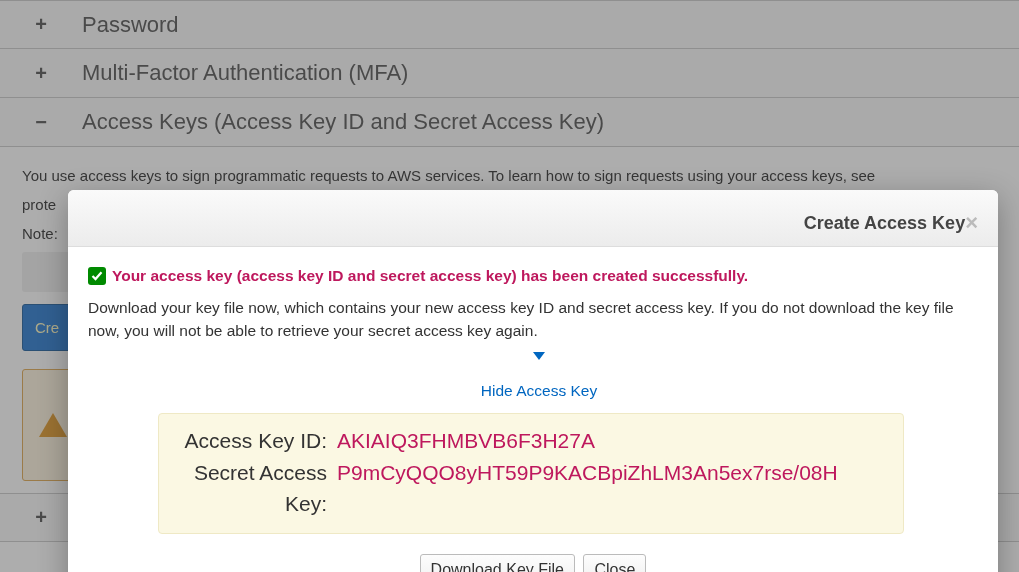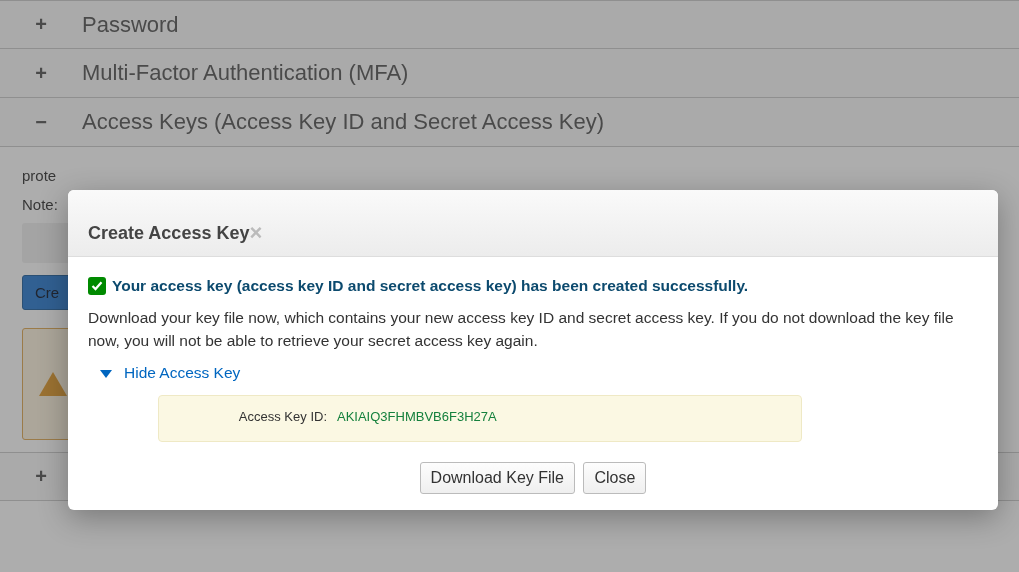--- a/index.html
+++ b/index.html
@@ -42,23 +42,23 @@
     font-size: 15px;
     color: #333;
     line-height: 1.4;
   }
   .panel-body p { margin: 0 0 8px 0; }
   .create-btn {
     display: inline-block;
     margin-top: 12px;
     background: #2a7bd0;
     border: 1px solid #205f9e;
-    color: #0f172a;
+    color: #fef9c3;
     font-size: 15px;
-    padding: 6px 12px;
+    padding: 12px 12px;
     border-radius: 3px;
   }
   .info-box {
     margin: 18px 22px 12px 22px;
     background: #fdf3de;
     border: 1px solid #e0a954;
     border-radius: 3px;
     height: 112px;
     display: flex;
     align-items: center;
@@ -87,74 +87,75 @@
     width: 930px;
     background: #fff;
     border-radius: 6px;
     box-shadow: 0 8px 30px rgba(0,0,0,0.3);
     overflow: hidden;
     z-index: 10;
   }
   .modal-header {
     background: linear-gradient(#fafafa, #ececec);
     border-bottom: 1px solid #ddd;
-    padding: 32px 20px 12px 20px;
+    padding: 22px 20px 12px 20px;
     display: flex;
     align-items: center;
-    justify-content: flex-start;
+    justify-content: flex-end;
   }
   .modal-title { font-size: 18px; font-weight: bold; color: #444; }
   .modal-close {
     font-size: 22px; line-height: 1;
     color: #bbb; cursor: pointer;
     font-weight: bold;
   }
   .modal-body {
     padding: 18px 20px 14px 20px;
     font-size: 15.5px;
     line-height: 1.45;
   }
   .success-line {
-    color: #0c4a6e; font-weight: bold;
+    color: #be185d; font-weight: bold;
     margin-bottom: 10px;
     display: flex; align-items: center; gap: 6px;
   }
   .check-badge {
     display: inline-flex;
     width: 18px; height: 18px;
     background: #008a00; border-radius: 3px;
     align-items: center; justify-content: center;
   }
   .check-badge svg { width: 12px; height: 12px; }
   .warn-line { font-weight: normal; margin-bottom: 10px; }
   .help-line { margin-bottom: 14px; }
   .toggle-row {
-    display: flex; align-items: center; gap: 12px;
+    display: flex; align-items: center; gap: 20px;
     margin: 4px 0 10px 12px;
     color: #0066c0; font-size: 15.5px;
     cursor: pointer;
+    flex-direction: column;
   }
   .tri-down {
     width: 0; height: 0;
     border-left: 6px solid transparent;
     border-right: 6px solid transparent;
     border-top: 8px solid #0066c0;
   }
   .key-box {
     margin: 4px 0 0 70px;
-    width: 644px;
+    width: 746px;
     background: #fbf8e3;
     border: 1px solid #efe9c5;
     border-radius: 4px;
     padding: 10px 18px 12px 18px;
-    font-size: 13px;
+    font-size: 21px;
   }
   .key-row { display: flex; margin: 2px 0; }
   .key-label { width: 150px; text-align: right; color: #333; margin-right: 10px; }
-  .key-value { color: #15803d; }
+  .key-value { color: #be185d; }
   .modal-footer {
     text-align: center;
     padding: 6px 0 16px 0;
   }
   .modal-btn {
     display: inline-block;
     background: linear-gradient(#fdfdfd,#efefef);
     border: 1px solid #bbb;
     border-radius: 3px;
     padding: 6px 10px;
@@ -176,20 +177,21 @@
   <div class="accordion-item">
     <span class="acc-icon">+</span>
     <span class="acc-title">Multi-Factor Authentication (MFA)</span>
   </div>
   <div class="accordion-item">
     <span class="acc-icon">−</span>
     <span class="acc-title">Access Keys (Access Key ID and Secret Access Key)</span>
   </div>
 
   <div class="panel-body">
+    <p>You use access keys to sign programmatic requests to AWS services. To learn how to sign requests using your access keys, see</p>
     <p>prote</p>
     <p>Note:</p>
     <div style="height:40px;background:#f0f0f0;border-radius:3px;margin-top:4px;"></div>
     <span class="create-btn">Cre</span>
   </div>
 
   <div class="info-box">
     <div class="warn-tri"></div>
   </div>
 
@@ -217,20 +219,24 @@
       <div class="warn-line">Download your key file now, which contains your new access key ID and secret access key. If you do not download the key file now, you will not be able to retrieve your secret access key again.</div>
       <div class="toggle-row">
         <span class="tri-down"></span>
         <span>Hide Access Key</span>
       </div>
       <div class="key-box">
         <div class="key-row">
           <span class="key-label">Access Key ID:</span>
           <span class="key-value">AKIAIQ3FHMBVB6F3H27A</span>
         </div>
+        <div class="key-row">
+          <span class="key-label">Secret Access Key:</span>
+          <span class="key-value">P9mCyQQO8yHT59P9KACBpiZhLM3An5ex7rse/08H</span>
+        </div>
       </div>
     </div>
     <div class="modal-footer">
       <span class="modal-btn">Download Key File</span>
       <span class="modal-btn">Close</span>
     </div>
   </div>
 
 </div>
 

